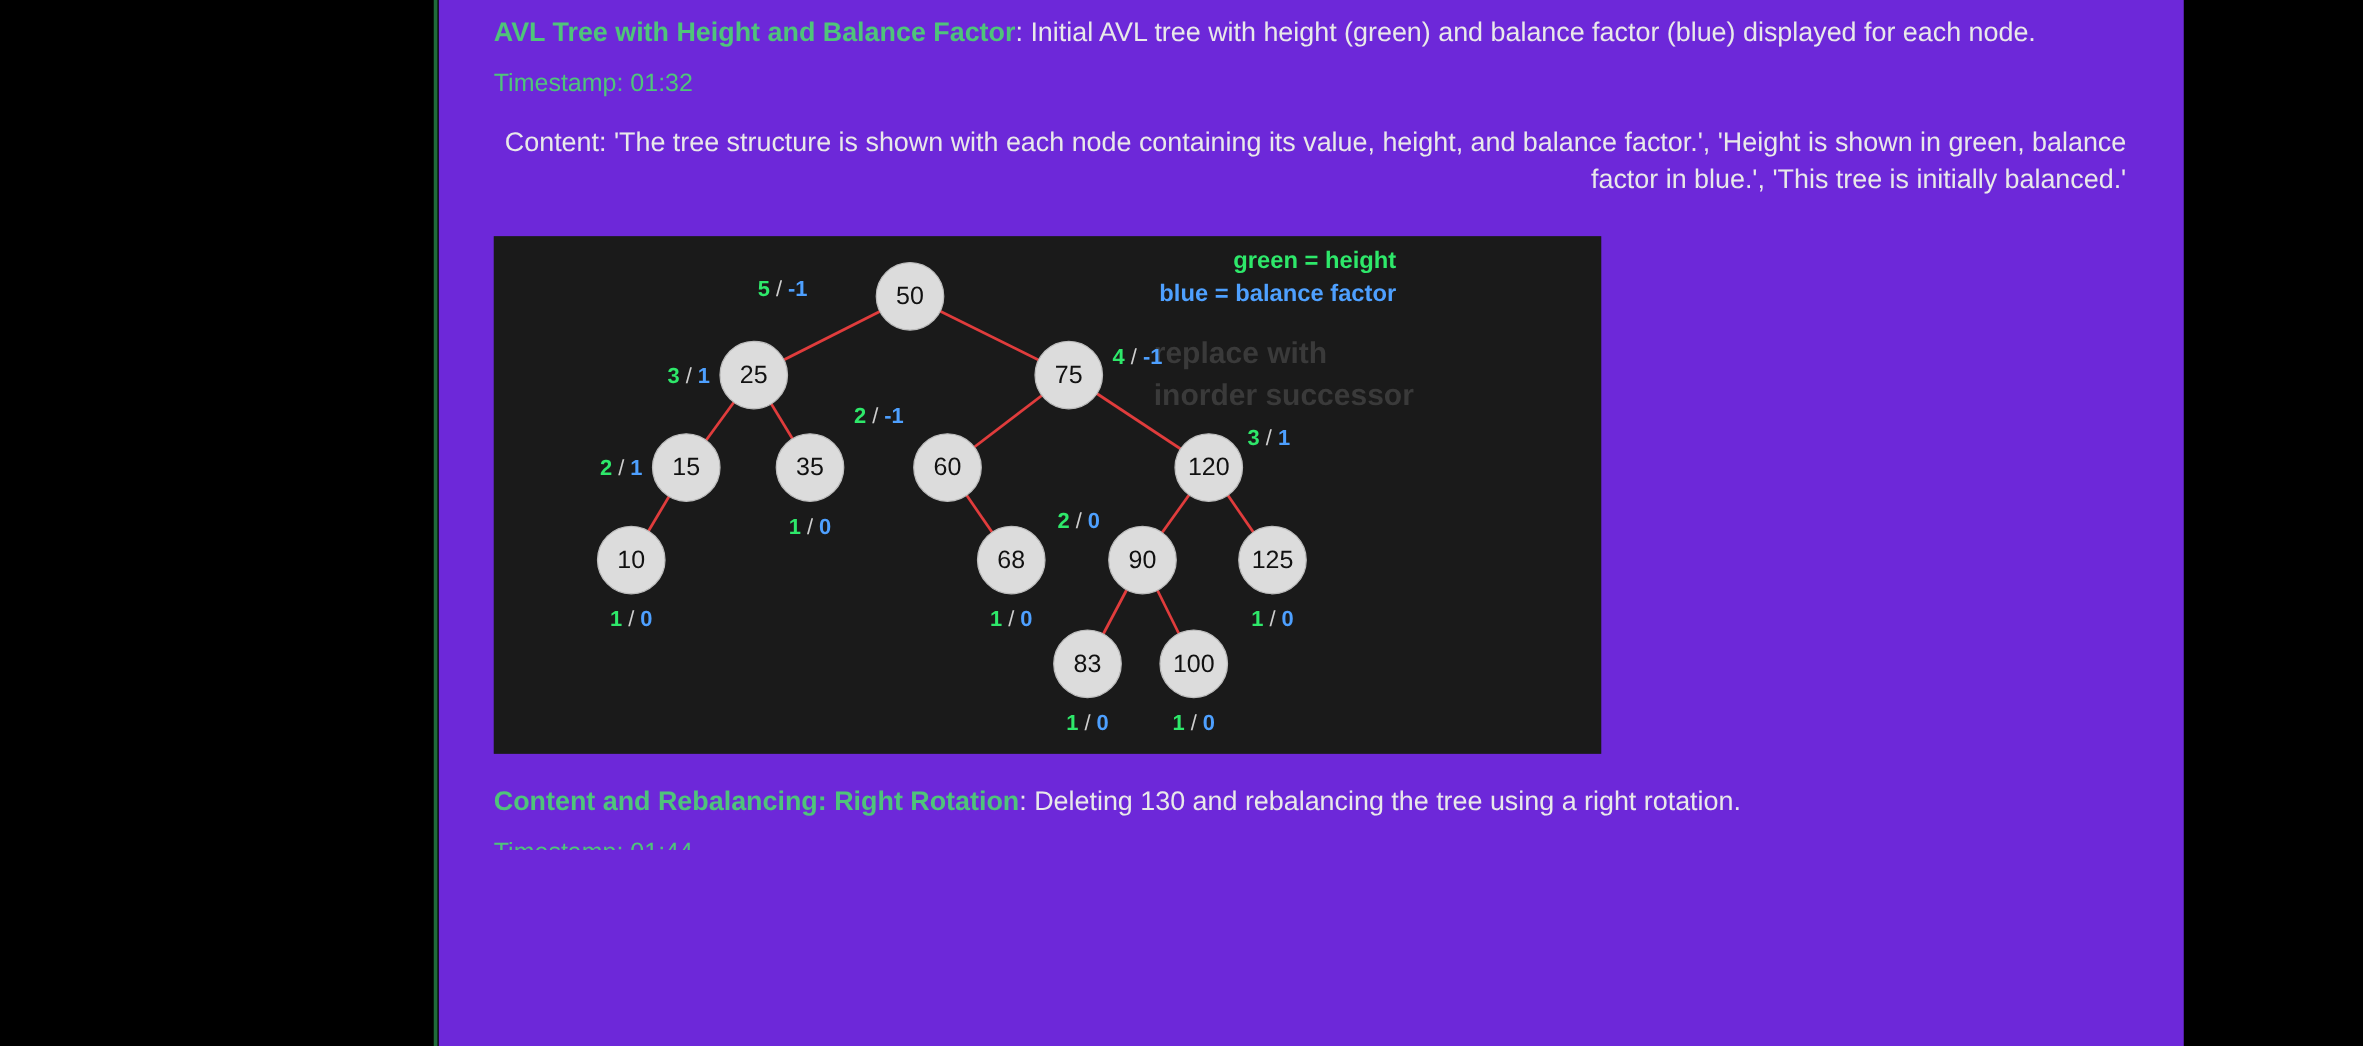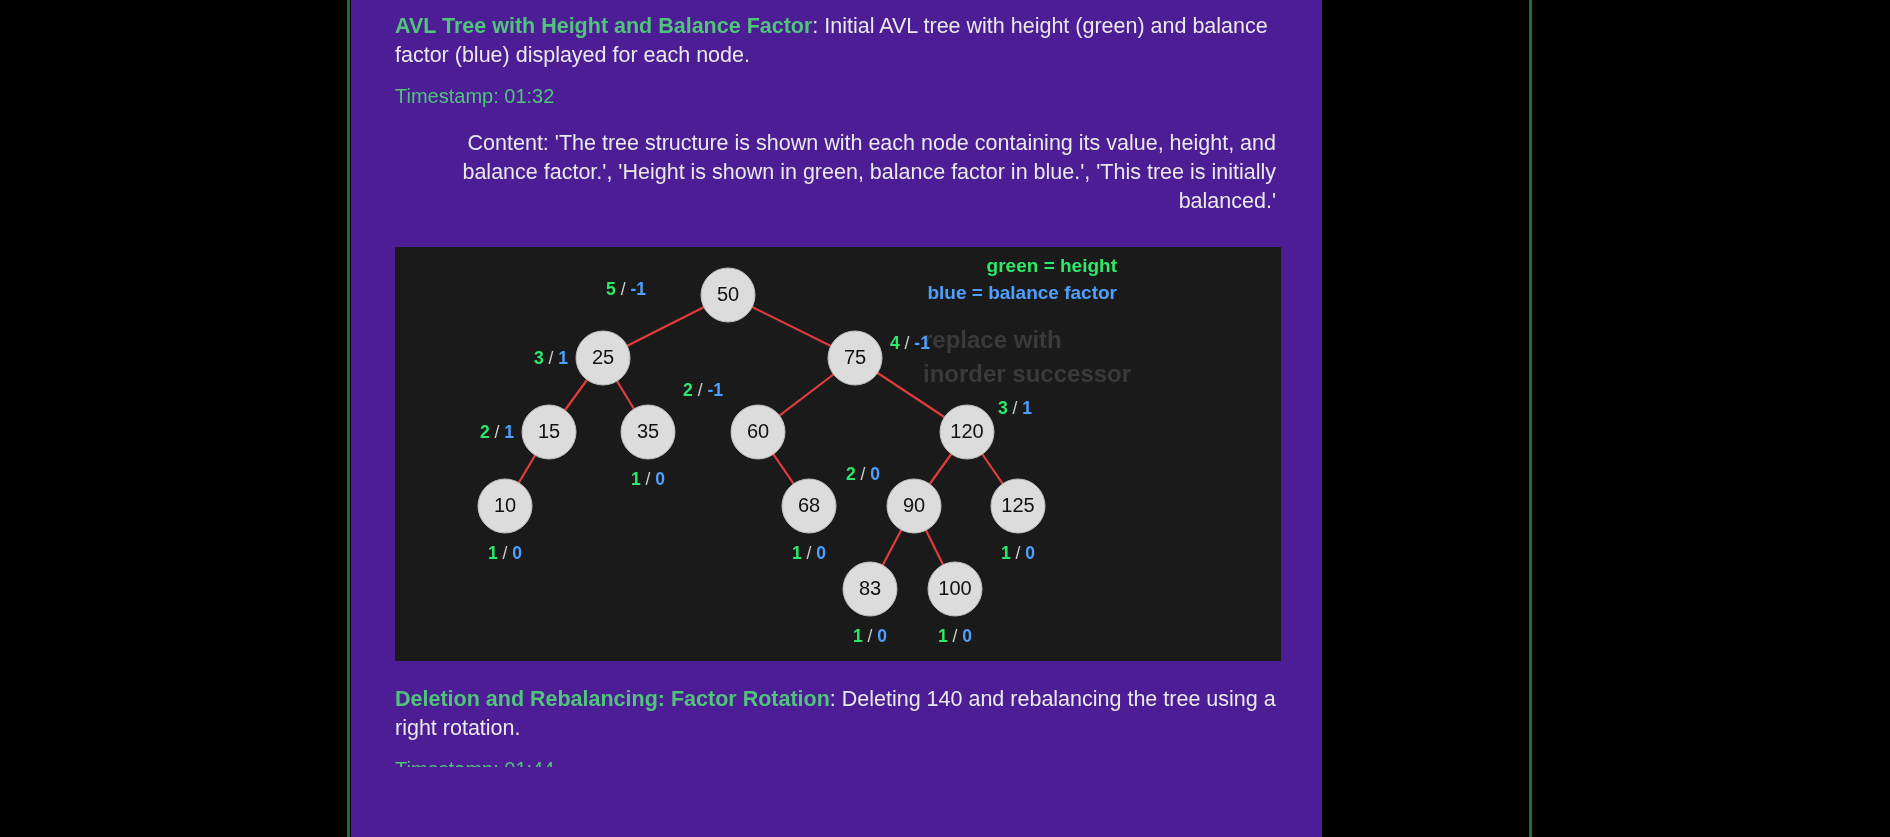--- a/index.html
+++ b/index.html
@@ -38,22 +38,22 @@
   }
   .rail-right {
     position: absolute;
     left: 1532px; top: 0;
     width: 358px; height: 837px;
     background: #000000;
   }
   .content {
     position: absolute;
     left: 351px; top: 0;
-    width: 971px; height: 837px;
-    background: #4c1d95;
+    width: 1396px; height: 837px;
+    background: #6d28d9;
     padding: 0;
     box-sizing: border-box;
   }
   .inner {
     padding: 12px 46px 0 44px;
   }
   .section-line {
     font-size: 21.5px;
     line-height: 29px;
     color: #e9e9e9;
@@ -255,20 +255,20 @@
               <text x="887" y="588" text-anchor="middle">
                 <tspan class="hval">1</tspan><tspan class="slash"> / </tspan><tspan class="bval">0</tspan>
               </text>
             </g>
           </g>
         </svg>
       </div>
 
       <div class="caption-block">
         <p class="section-line">
-          <span class="section-title">Deletion and Rebalancing: Factor Rotation</span><span>: Deleting 140 and rebalancing the tree using a right rotation.</span>
+          <span class="section-title">Content and Rebalancing: Right Rotation</span><span>: Deleting 130 and rebalancing the tree using a right rotation.</span>
         </p>
         <div class="caption-partial">Timestamp: 01:44</div>
       </div>
 
     </div>
   </div>
 </div>
 
 </body></html>

